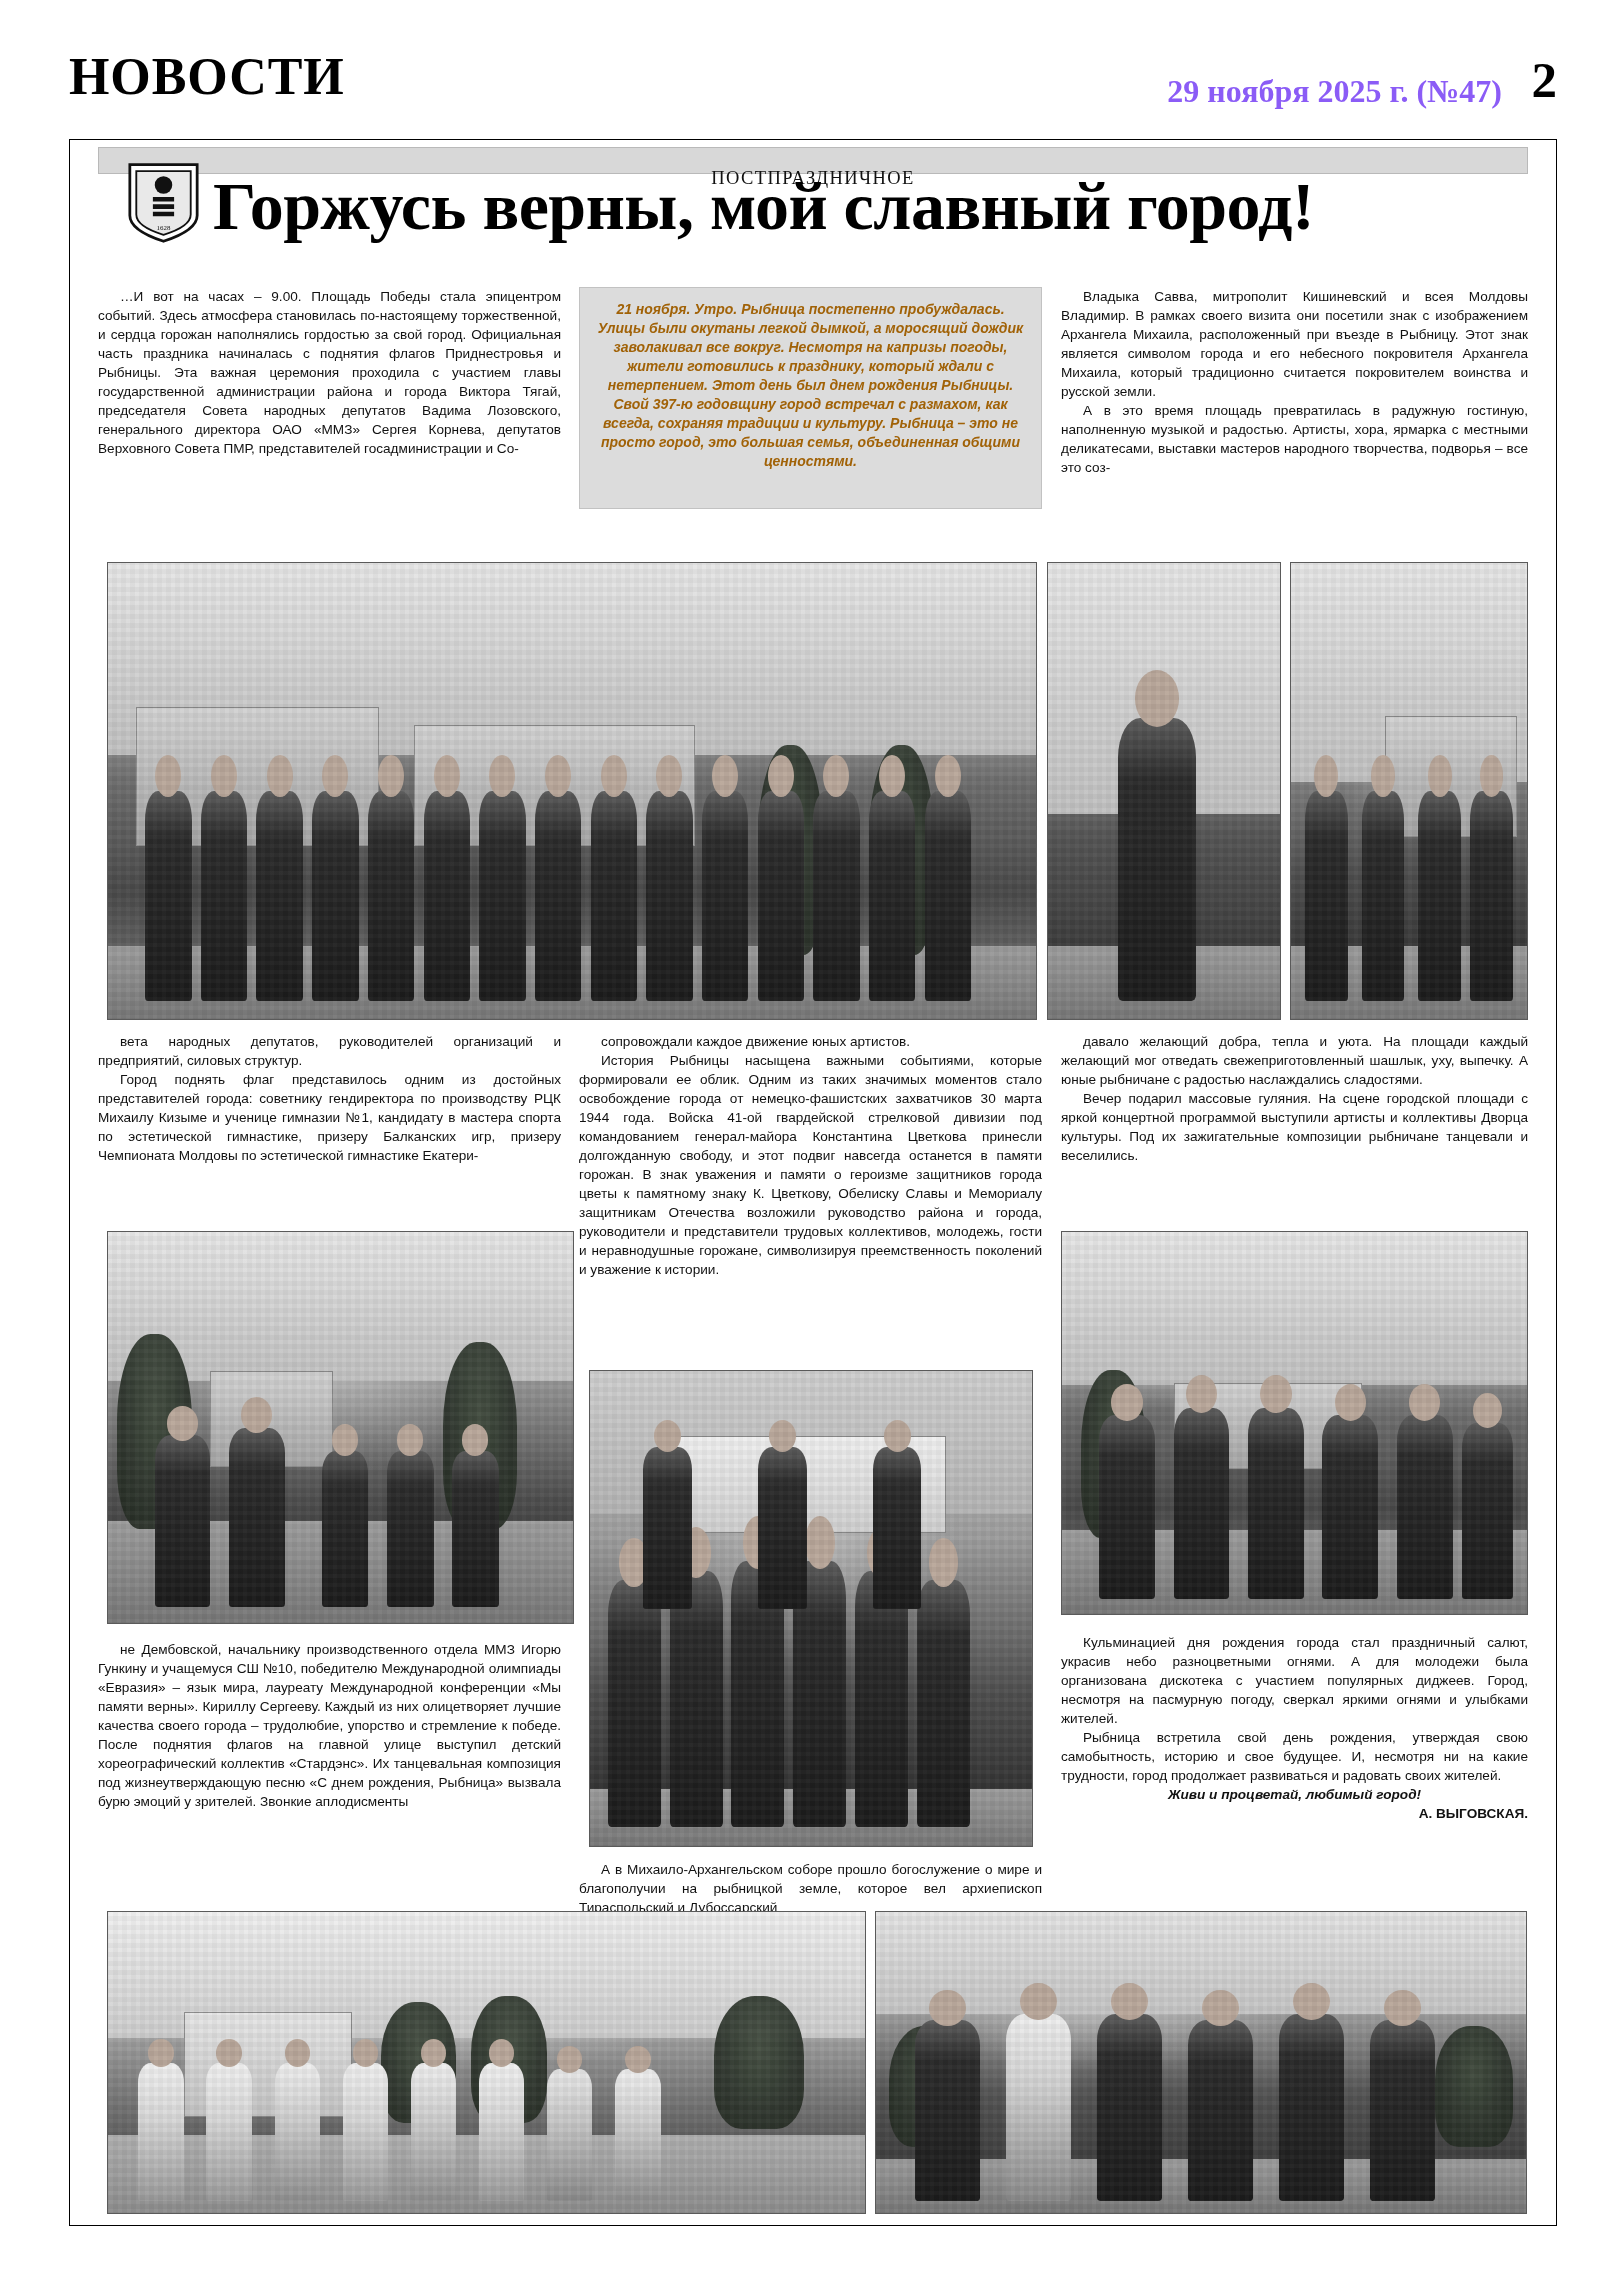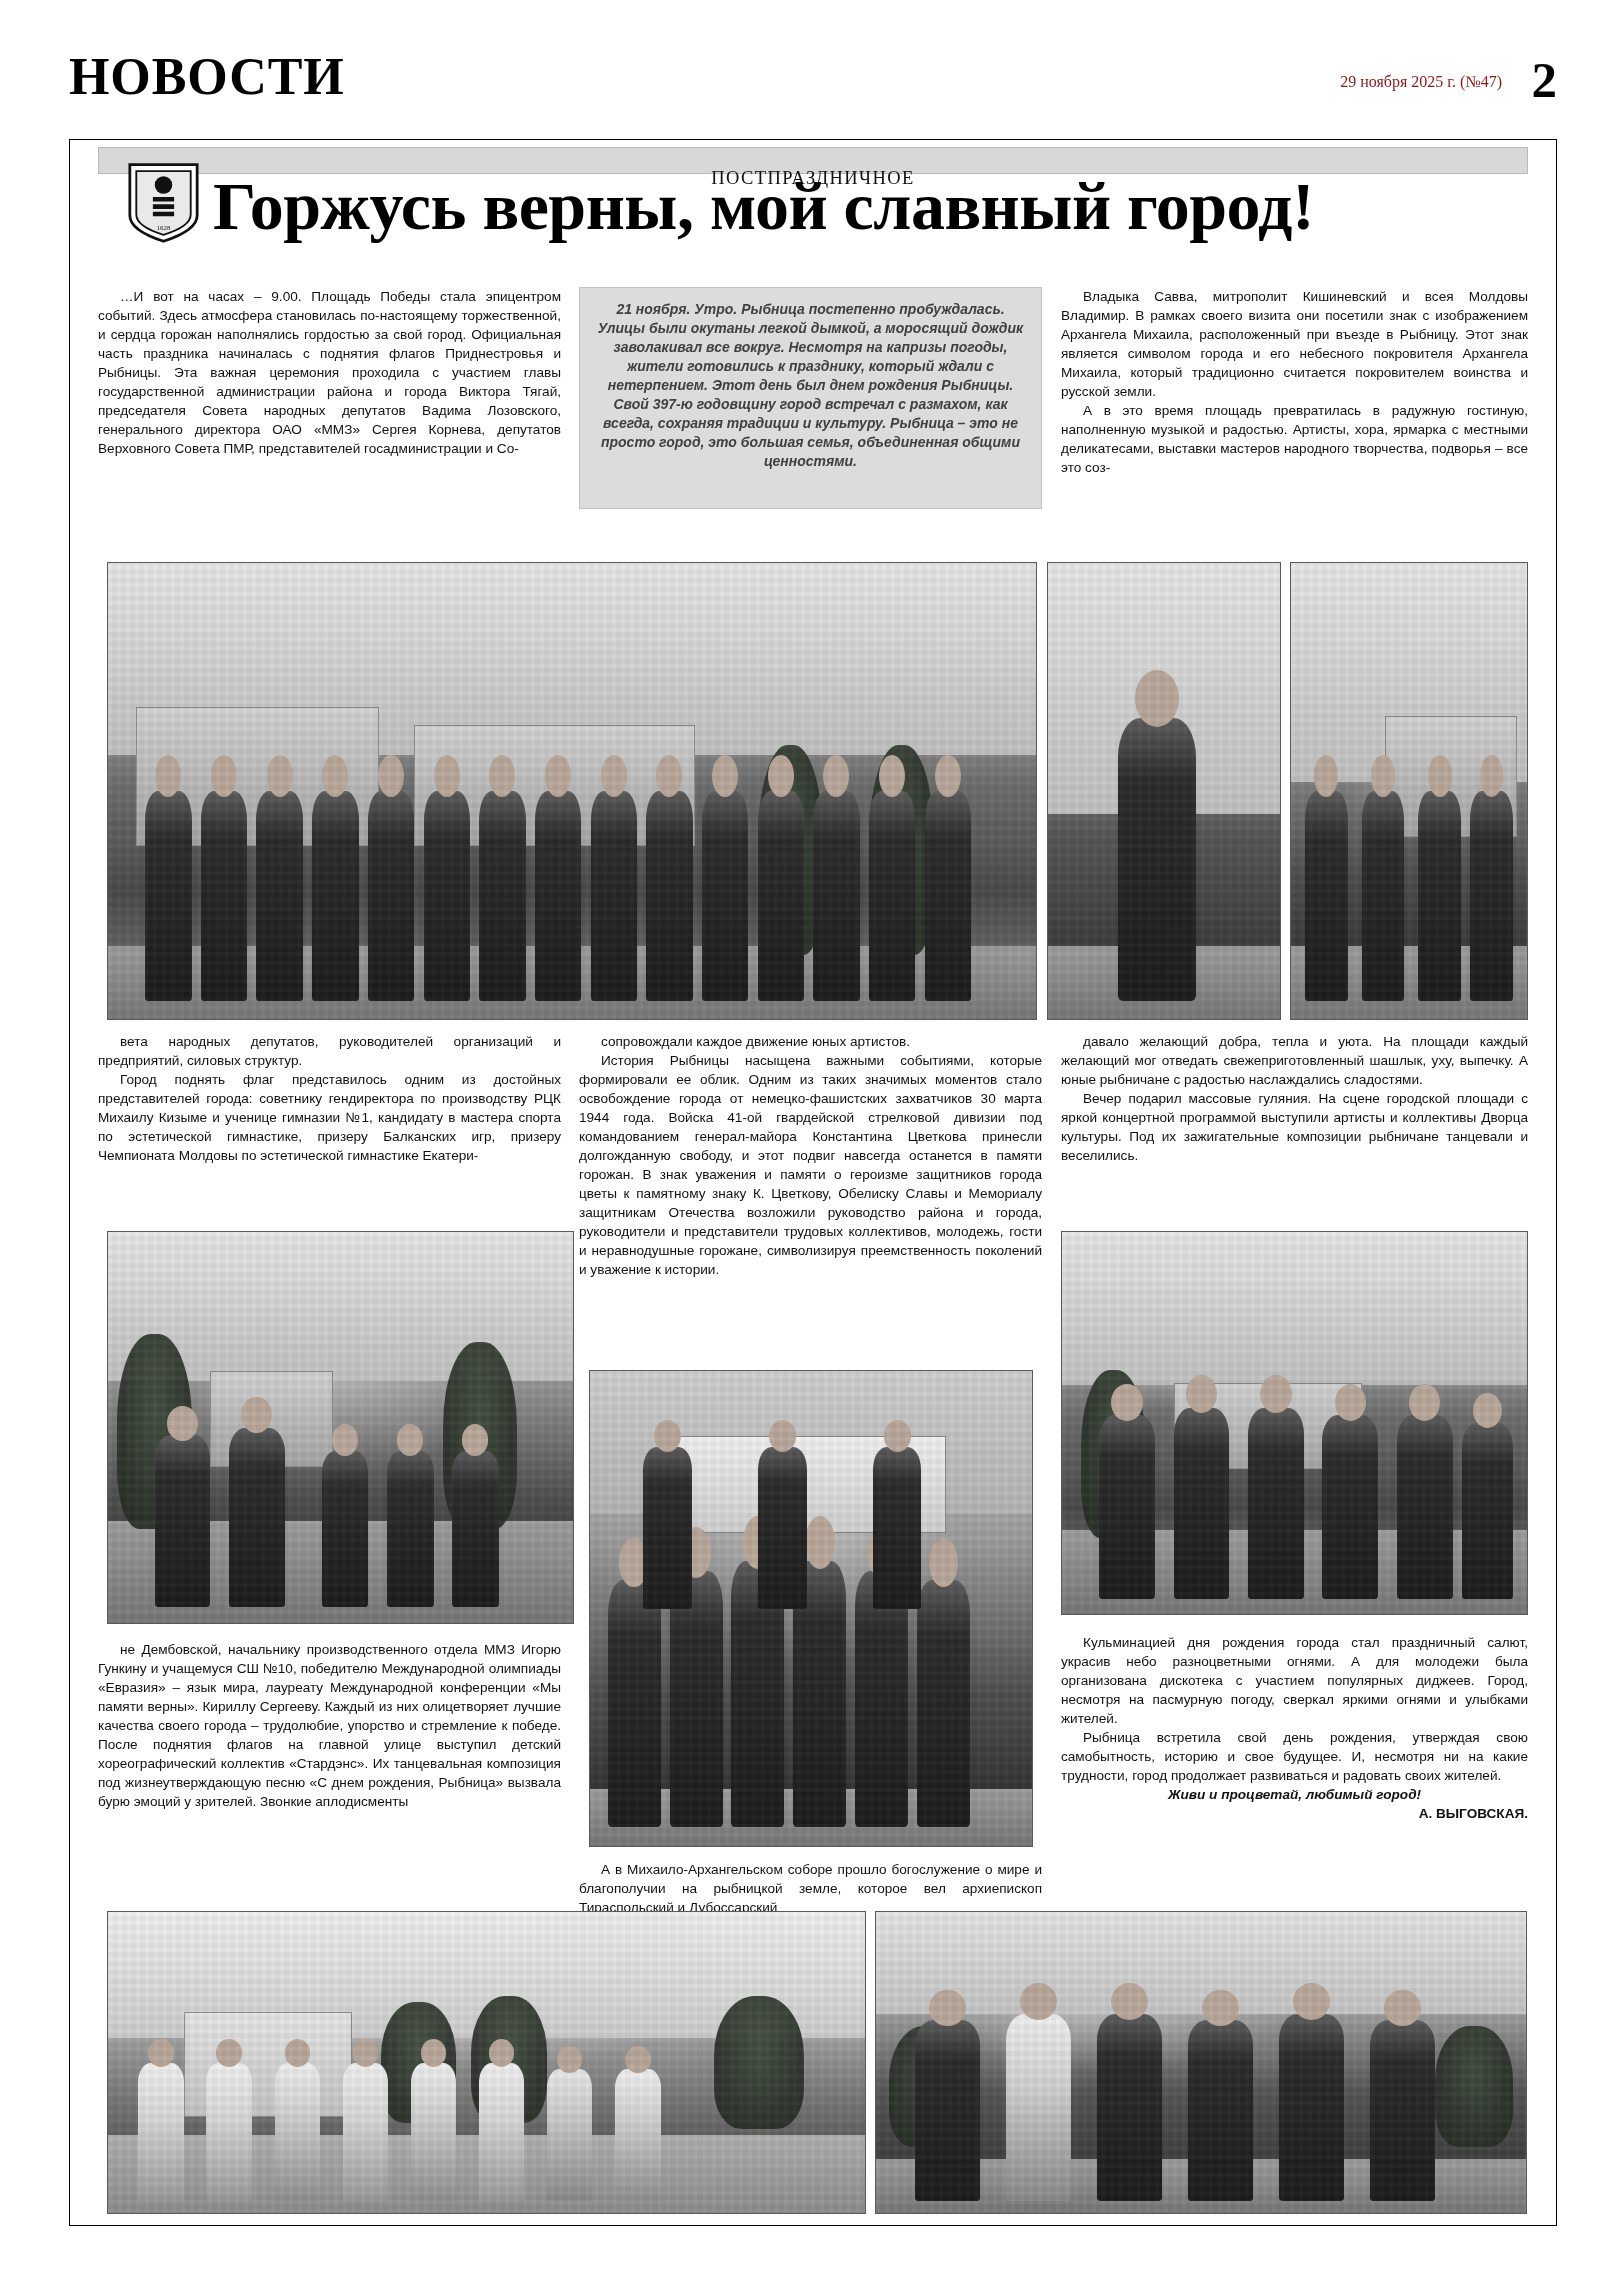--- a/index.html
+++ b/index.html
@@ -40,23 +40,23 @@
     font-size: 52px;
     letter-spacing: 0.9px;
     color: #000;
     line-height: 1;
   }
   .masthead-date {
     position: absolute;
     right: 55px;
     top: 22px;
     font-family: "Liberation Serif", serif;
-    font-weight: normal;
-    font-size: 16px;
-    color: #7f1d1d;
+    font-weight: bold;
+    font-size: 32px;
+    color: #8b5cf6;
     white-space: nowrap;
   }
   .masthead-pagenum {
     position: absolute;
     right: 0;
     top: 3.7px;
     font-family: "Liberation Serif", serif;
     font-weight: bold;
     font-size: 51px;
     color: #000;
@@ -151,21 +151,21 @@
     padding: 12px 14px;
   }
   .leadbox p {
     margin: 0;
     font-family: "Liberation Sans", sans-serif;
     font-weight: bold;
     font-style: italic;
     font-size: 14px;
     line-height: 19px;
     text-align: center;
-    color: #404040;
+    color: #a16207;
   }
 
   
   .photo {
     position: absolute;
     overflow: hidden;
     background: #8a8a8a;
     border: 0.5px solid #5a5a5a;
     box-sizing: border-box;
   }

